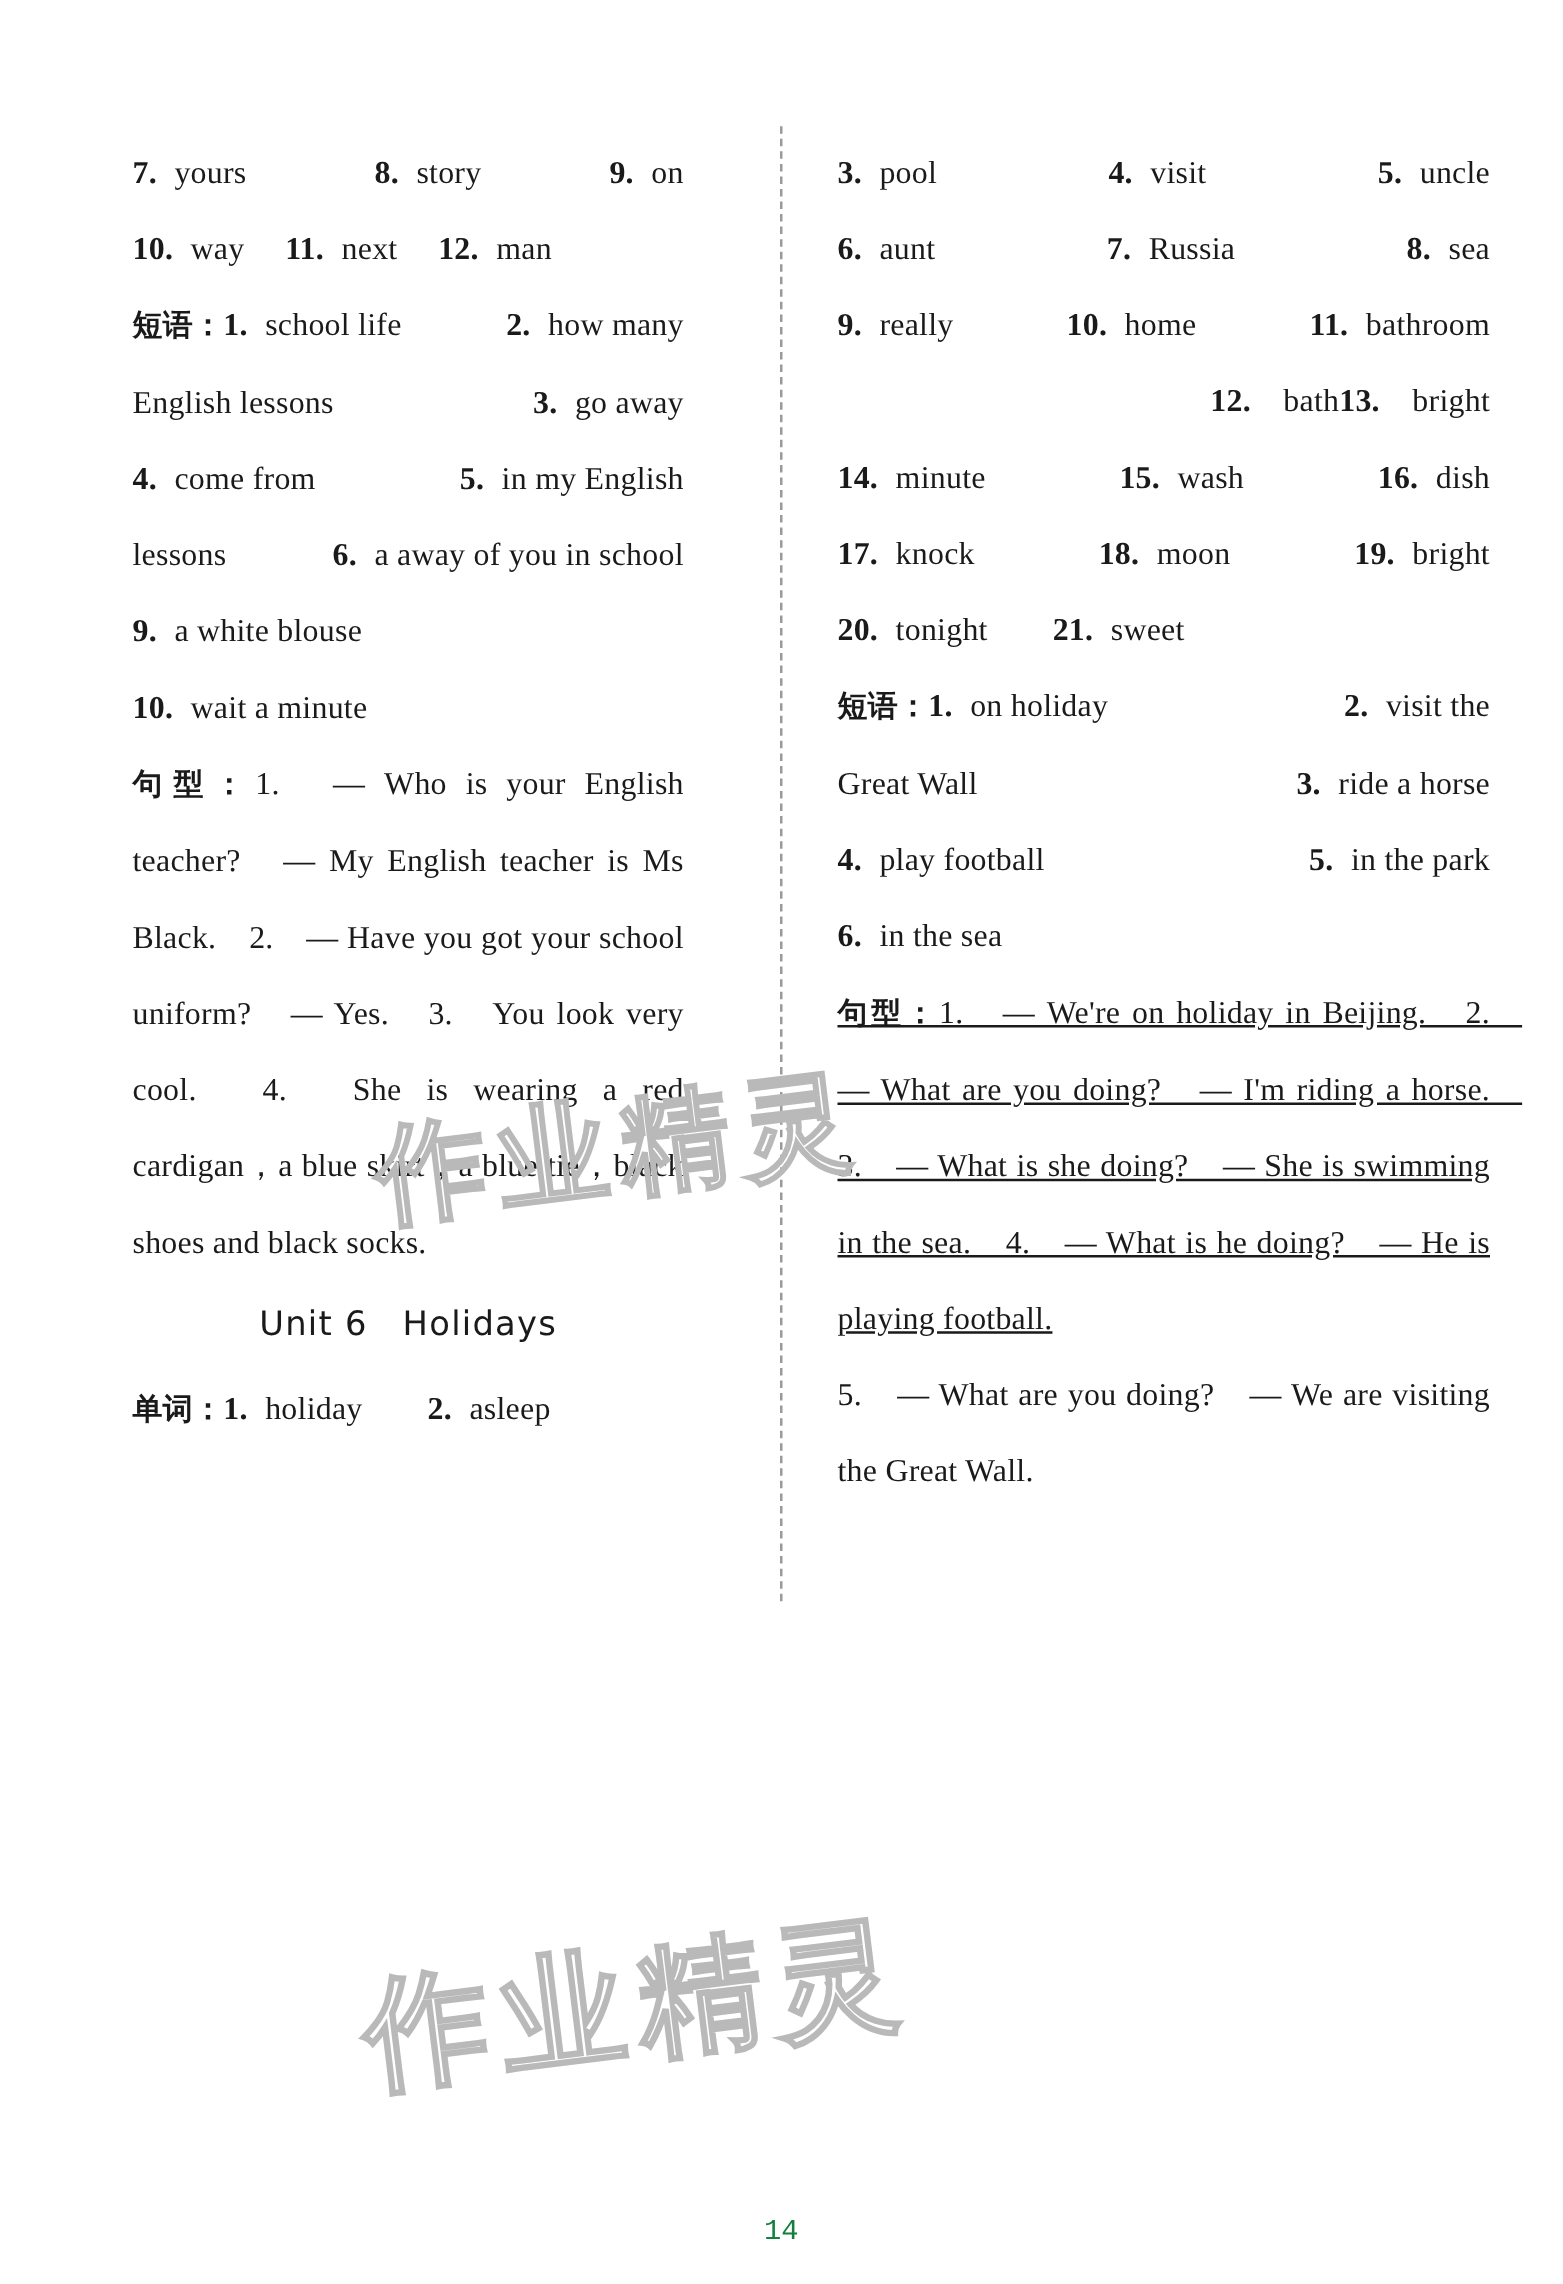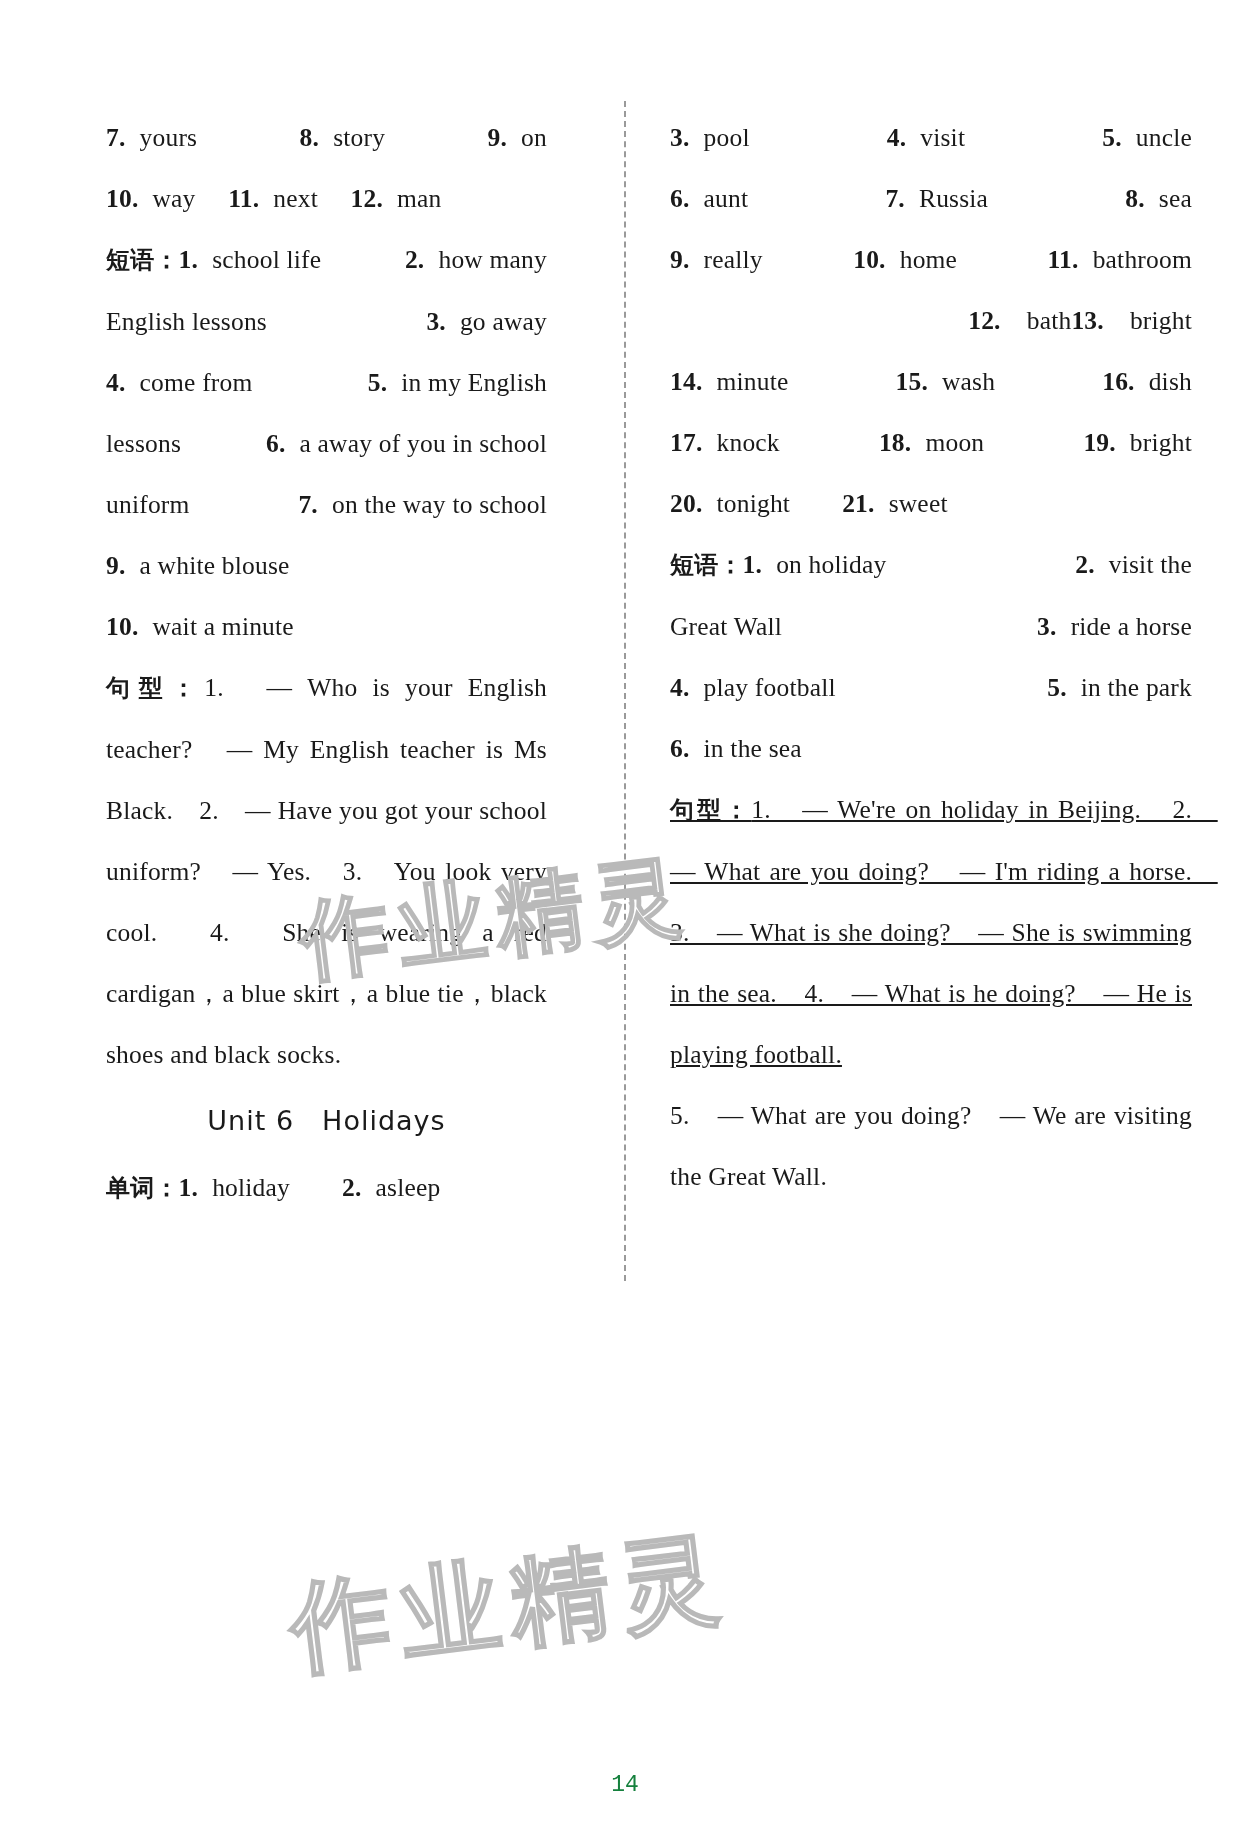--- a/index.html
+++ b/index.html
@@ -158,24 +158,20 @@
       <div class="line just">
         <span><span class="b">4.</span><span class="sp"></span><span>come from</span></span>
         <span><span class="b">5.</span><span class="sp"></span><span>in my English</span></span>
       </div>
 
       <div class="line just">
         <span>lessons</span>
         <span><span class="b">6.</span><span class="sp"></span><span>a away of you in school</span></span>
       </div>
 
-      <div class="line just">
-        <span>uniform</span>
-        <span><span class="b">7.</span><span class="sp"></span><span>on the way to school</span></span>
-      </div>
 
       <div class="line just">
         <span><span class="b">9.</span><span class="sp"></span><span>a white blouse</span></span>
       </div>
 
       <div class="line">
         <span class="b">10.</span><span class="sp"></span><span>wait a minute</span>
       </div>
 
       <div class="line wrapline" style="text-align: justify; text-align-last: left;">

